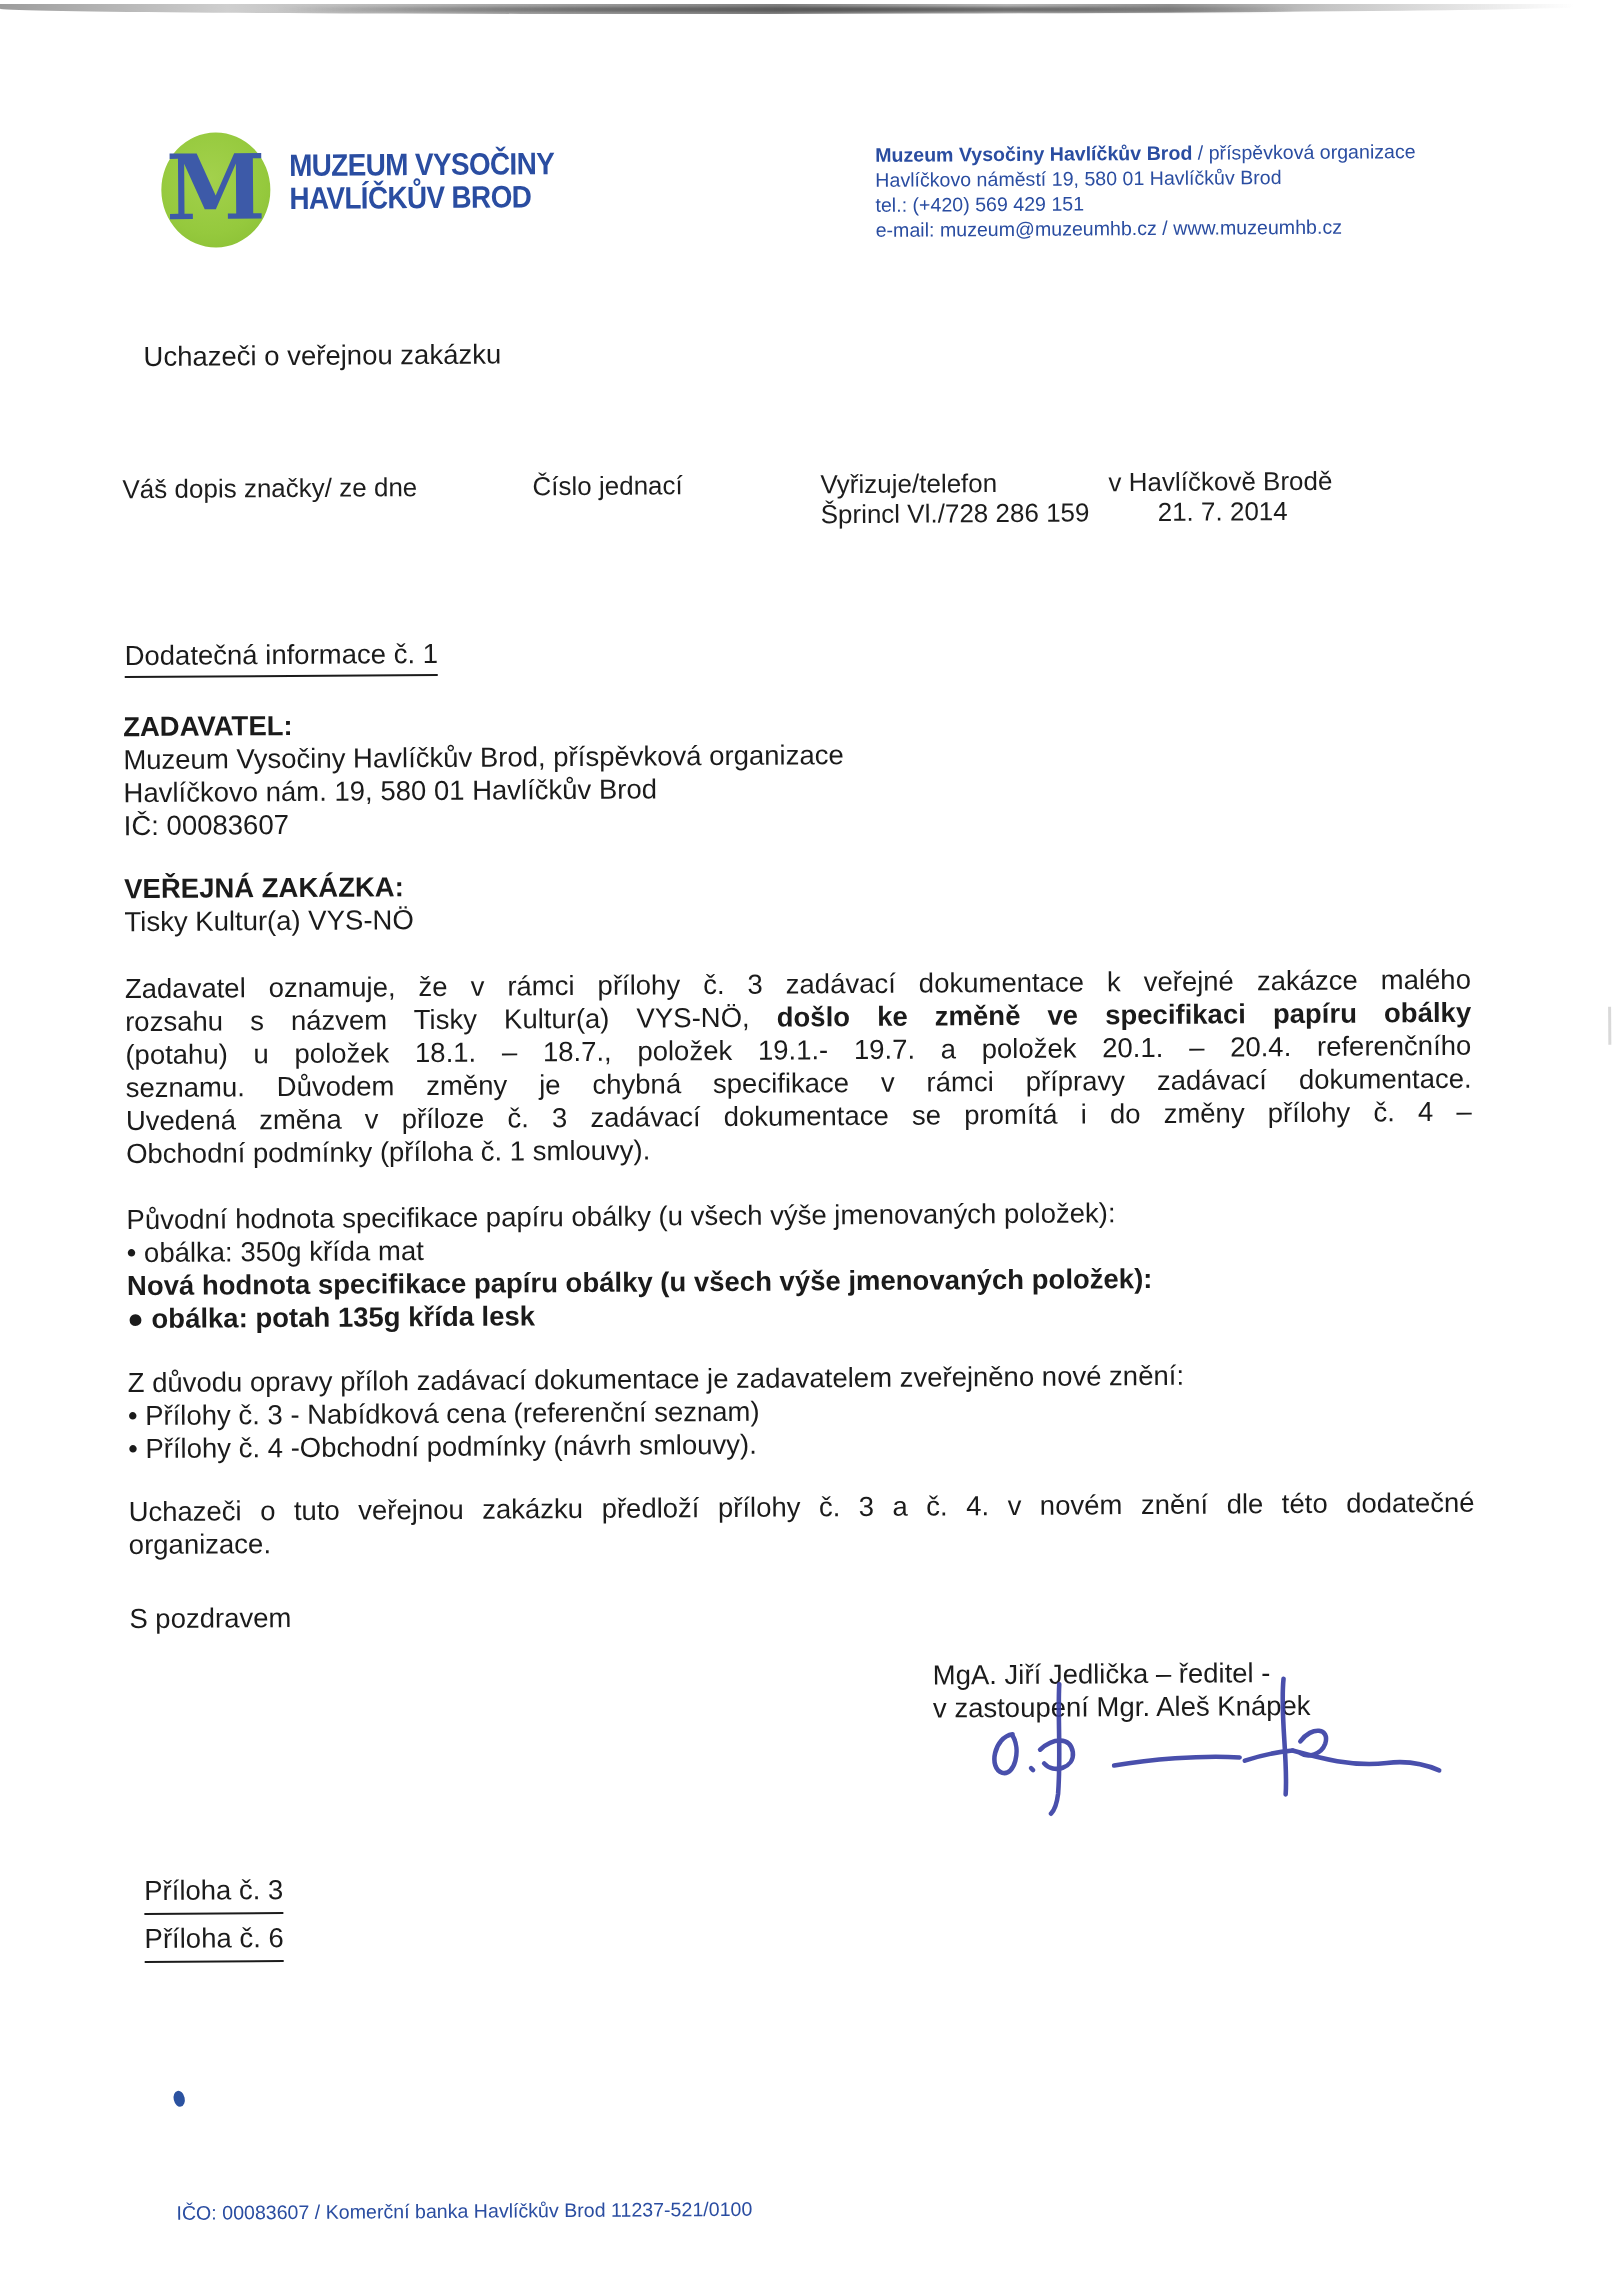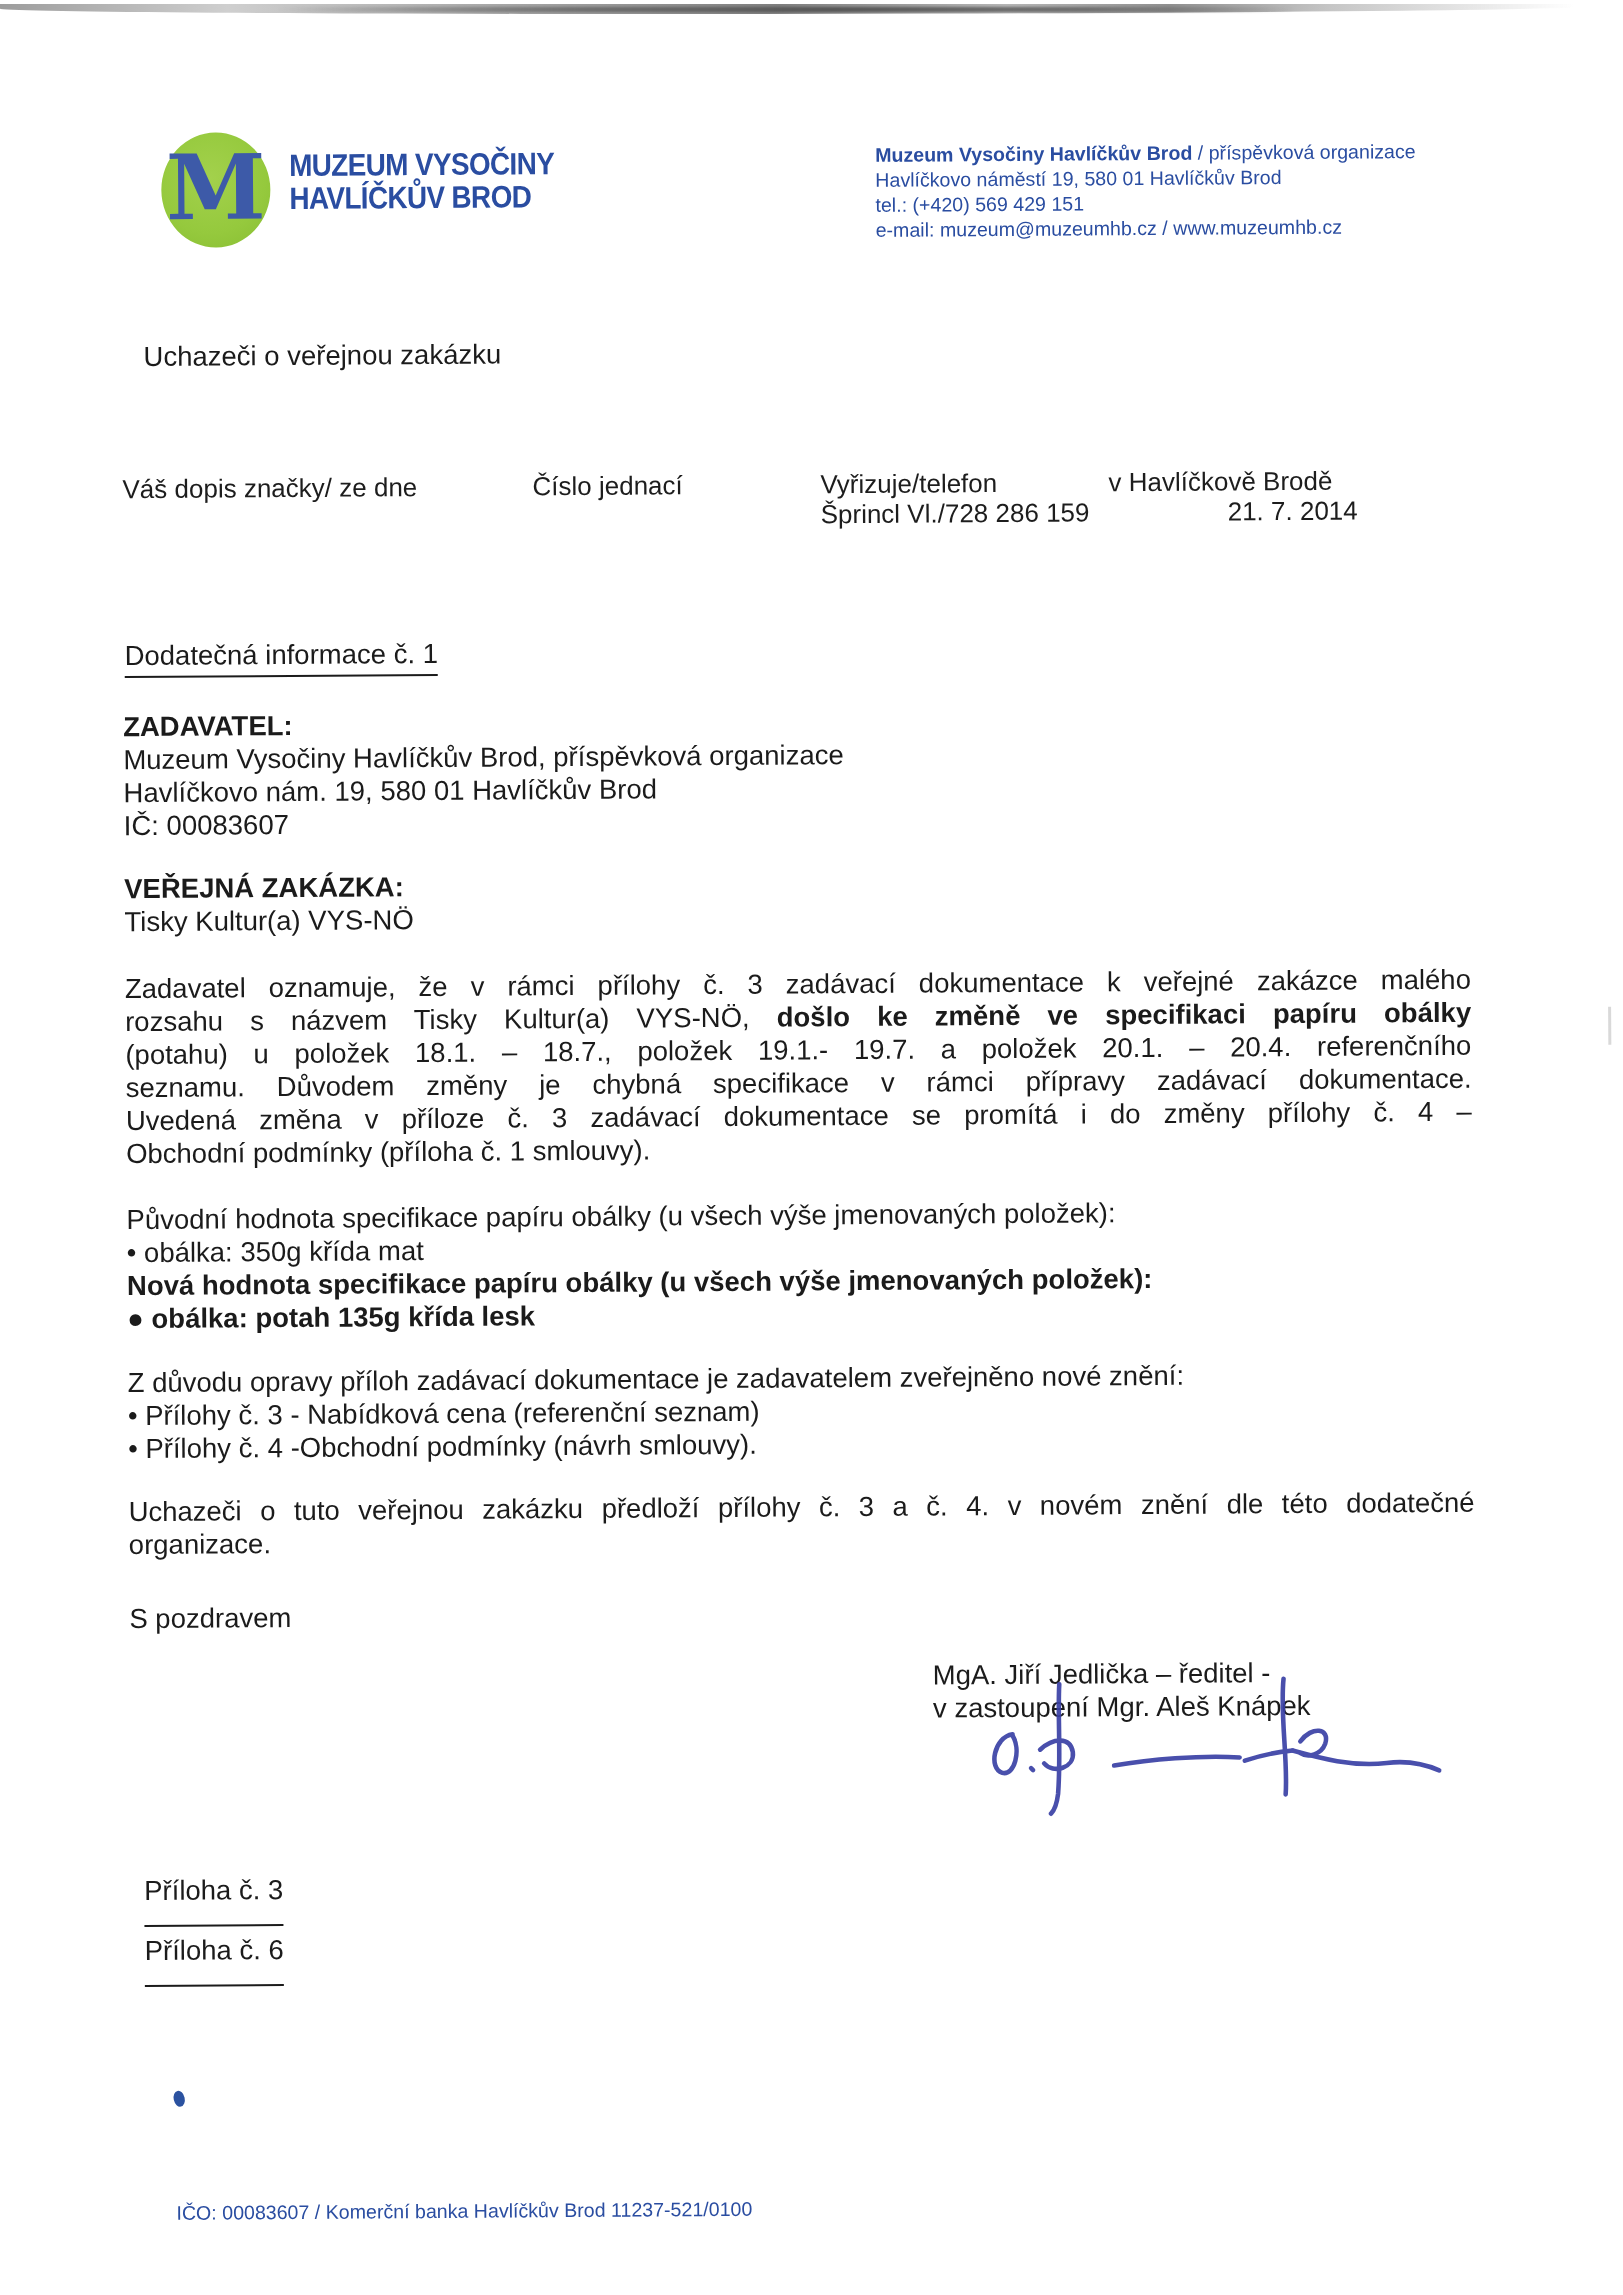--- a/index.html
+++ b/index.html
@@ -69,21 +69,21 @@
   .para{position:absolute;left:126px;width:1346px;font-size:27.5px;}
   .para .line{line-height:33px;}
   .para .line.j{text-align:justify;text-align-last:justify;}
   .para .line .b{font-weight:bold;}
   .closing{position:absolute;left:126px;top:1604px;font-size:27.5px;}
   
   .sig-text{position:absolute;left:929px;top:1665px;font-size:27.5px;line-height:33px;white-space:nowrap;}
   .sig-svg{position:absolute;left:943px;top:1677px;}
   
   .attachments{position:absolute;left:139px;top:1876px;font-size:27.5px;}
-  .attachments .att{display:inline-block;border-bottom:2px solid #1b1b1b;padding-bottom:18px;margin-bottom:7.9px;white-space:nowrap;}
+  .attachments .att{display:inline-block;border-bottom:2px solid #1b1b1b;padding-bottom:6px;margin-bottom:7.9px;white-space:nowrap;}
   
   .blue-dot{position:absolute;left:167px;top:2092px;width:11px;height:15.7px;border-radius:50%;background:#2b52a0;transform:rotate(-12deg);}
   .footer{position:absolute;left:169px;top:2203px;font-size:19.6px;color:#2a4da1;white-space:nowrap;}
 </style>
 </head>
 <body>
 
 <div class="page">
 
   <div class="scan-band"></div>
@@ -105,21 +105,21 @@
       <div>e-mail: muzeum@muzeumhb.cz / www.muzeumhb.cz</div>
     </div>
 
     <div class="recipient">Uchazeči o veřejnou zakázku</div>
 
     <span class="ref" style="left:127px;top:475px;">Váš dopis značky/ ze dne</span>
     <span class="ref" style="left:537px;top:475px;">Číslo jednací</span>
     <span class="ref" style="left:825px;top:475px;">Vyřizuje/telefon</span>
     <span class="ref" style="left:1113px;top:475px;">v Havlíčkově Brodě</span>
     <span class="ref" style="left:825px;top:505px;">Šprincl Vl./728 286 159</span>
-    <span class="ref" style="left:1232px;top:505px;">21. 7. 2014</span>
+    <span class="ref" style="left:1162px;top:505px;">21. 7. 2014</span>
 
     <div class="subject">Dodatečná informace č. 1</div>
 
     <div class="block" style="left:126px;top:711px;">
       <div class="b">ZADAVATEL:</div>
       <div>Muzeum Vysočiny Havlíčkův Brod, příspěvková organizace</div>
       <div>Havlíčkovo nám. 19, 580 01 Havlíčkův Brod</div>
       <div>IČ: 00083607</div>
     </div>
 

